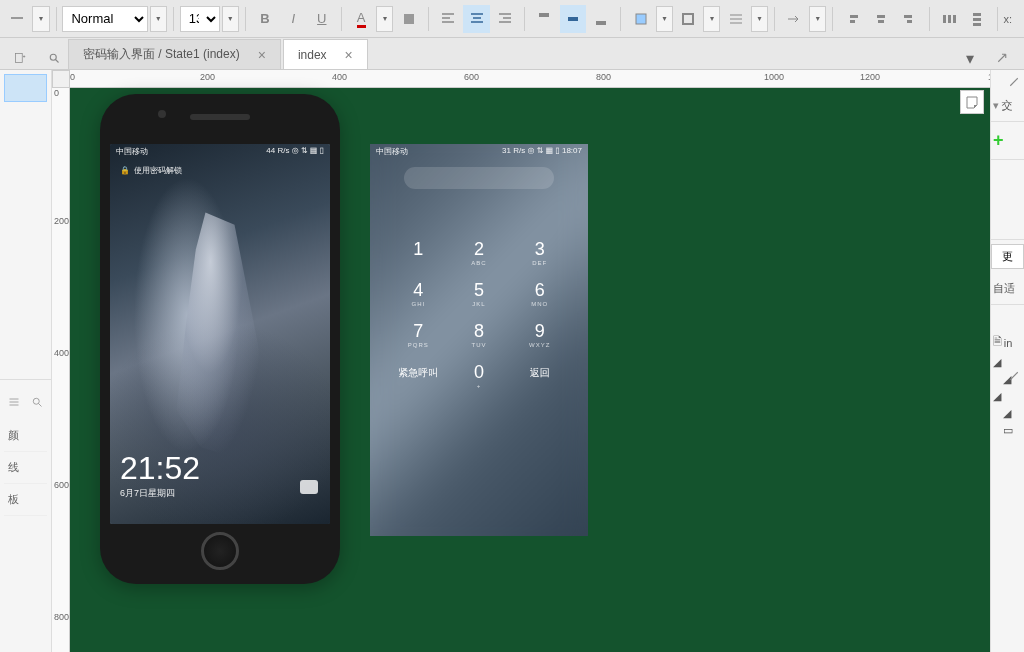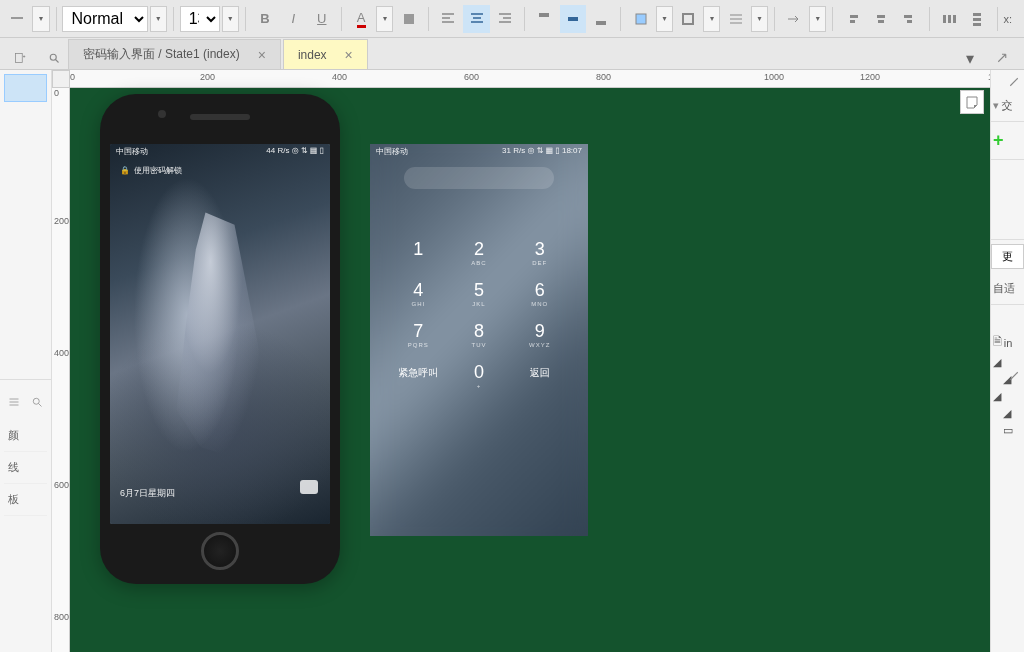--- a/index.html
+++ b/index.html
@@ -2,27 +2,27 @@
 <html><head>
 <meta charset="utf-8">
 <style>
 * { margin: 0; padding: 0; box-sizing: border-box; font-family: Arial, sans-serif; }
 body { background: #f0f0f0; overflow: hidden; width: 1024px; height: 652px; position: relative; }
 
 
 .top-toolbar { height: 38px; background: #e8e8e8; border-bottom: 1px solid #ccc; display: flex; align-items: center; padding: 0 4px; gap: 2px; }
 .tb-btn { width: 28px; height: 28px; display: inline-flex; align-items: center; justify-content: center; border: 1px solid transparent; cursor: pointer; color: #666; }
 .tb-sep { width: 1px; height: 24px; background: #ccc; margin: 0 4px; }
-.tb-select { height: 26px; border: 1px solid #ccc; background: #fff; font-size: 16px; padding: 0 4px; }
+.tb-select { height: 26px; border: 1px solid #ccc; background: #fff; font-size: 13px; padding: 0 4px; }
 .tb-dropdown { width: 18px; height: 26px; border: 1px solid #ccc; background: #f5f5f5; display: inline-flex; align-items: center; justify-content: center; font-size: 8px; color: #666; }
 
 
 .tabs { height: 32px; background: #e8e8e8; border-bottom: 1px solid #ccc; display: flex; align-items: flex-end; padding-left: 68px; position: relative; }
 .tab { height: 30px; padding: 0 14px; background: #ddd; border: 1px solid #ccc; border-bottom: none; display: flex; align-items: center; font-size: 12px; color: #555; margin-right: 2px; cursor: pointer; gap: 18px; }
-.tab.active { background: #fef9c3; }
+.tab.active { background: #ffffff; }
 .tab-close { font-size: 14px; color: #888; cursor: pointer; }
 .tabs-end { position: absolute; right: 8px; top: 6px; display: flex; gap: 4px; }
 
 
 .main { display: flex; height: calc(652px - 38px - 32px); }
 .left-panel { width: 52px; background: #f5f5f5; border-right: 1px solid #ddd; display: flex; flex-direction: column; }
 .left-top { height: 310px; border-bottom: 1px solid #ddd; padding: 4px; }
 .left-mid { padding: 4px; font-size: 11px; color: #666; }
 .left-item { padding: 8px 4px; border-bottom: 1px solid #eee; }
 .right-panel2 { width: 34px; background: #f5f5f5; border-left: 1px solid #ddd; position: relative; }
@@ -302,20 +302,21 @@
           <div class="artwork"></div>
           <div class="status-bar" style="position:relative">
             <span>中国移动</span>
             <span>44 R/s ◎ ⇅ ▦ ▯</span>
           </div>
           <div class="lock-hint" style="position:relative">
             <span>🔒</span>
             <span>使用密码解锁</span>
           </div>
           <div class="lock-time">
+            <div class="t">21:52</div>
             <div class="d">6月7日星期四</div>
           </div>
           <div class="lock-cam"></div>
         </div>
         <div class="home"></div>
       </div>
 
       <div class="flat-screen" style="left:300px;top:56px">
         <div class="blur-bg"></div>
         <div class="status-bar">

